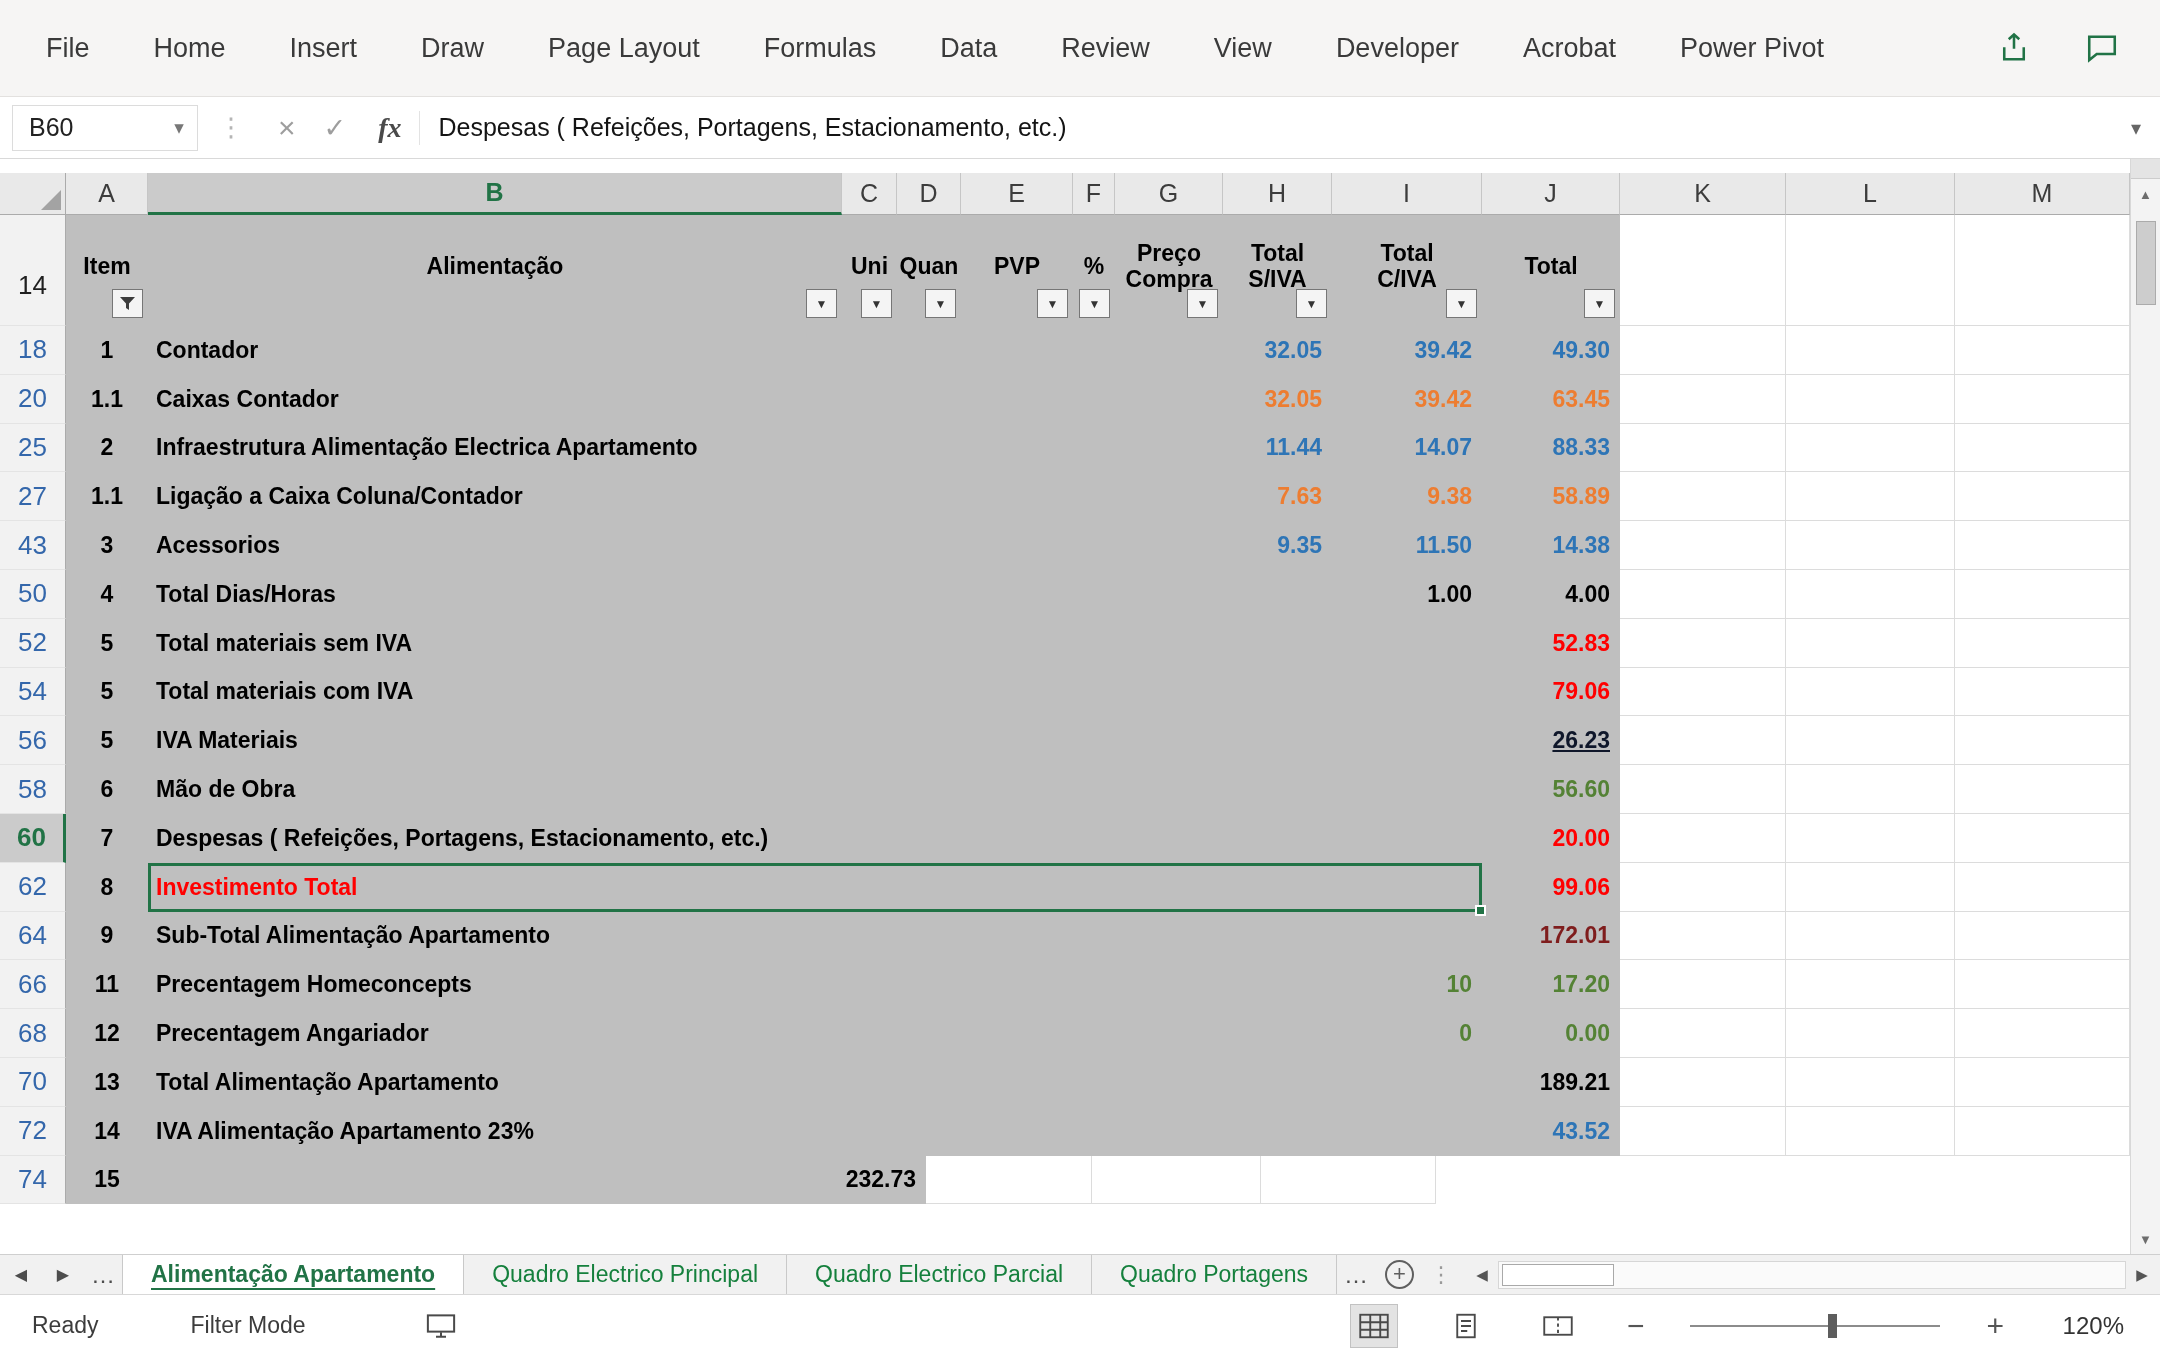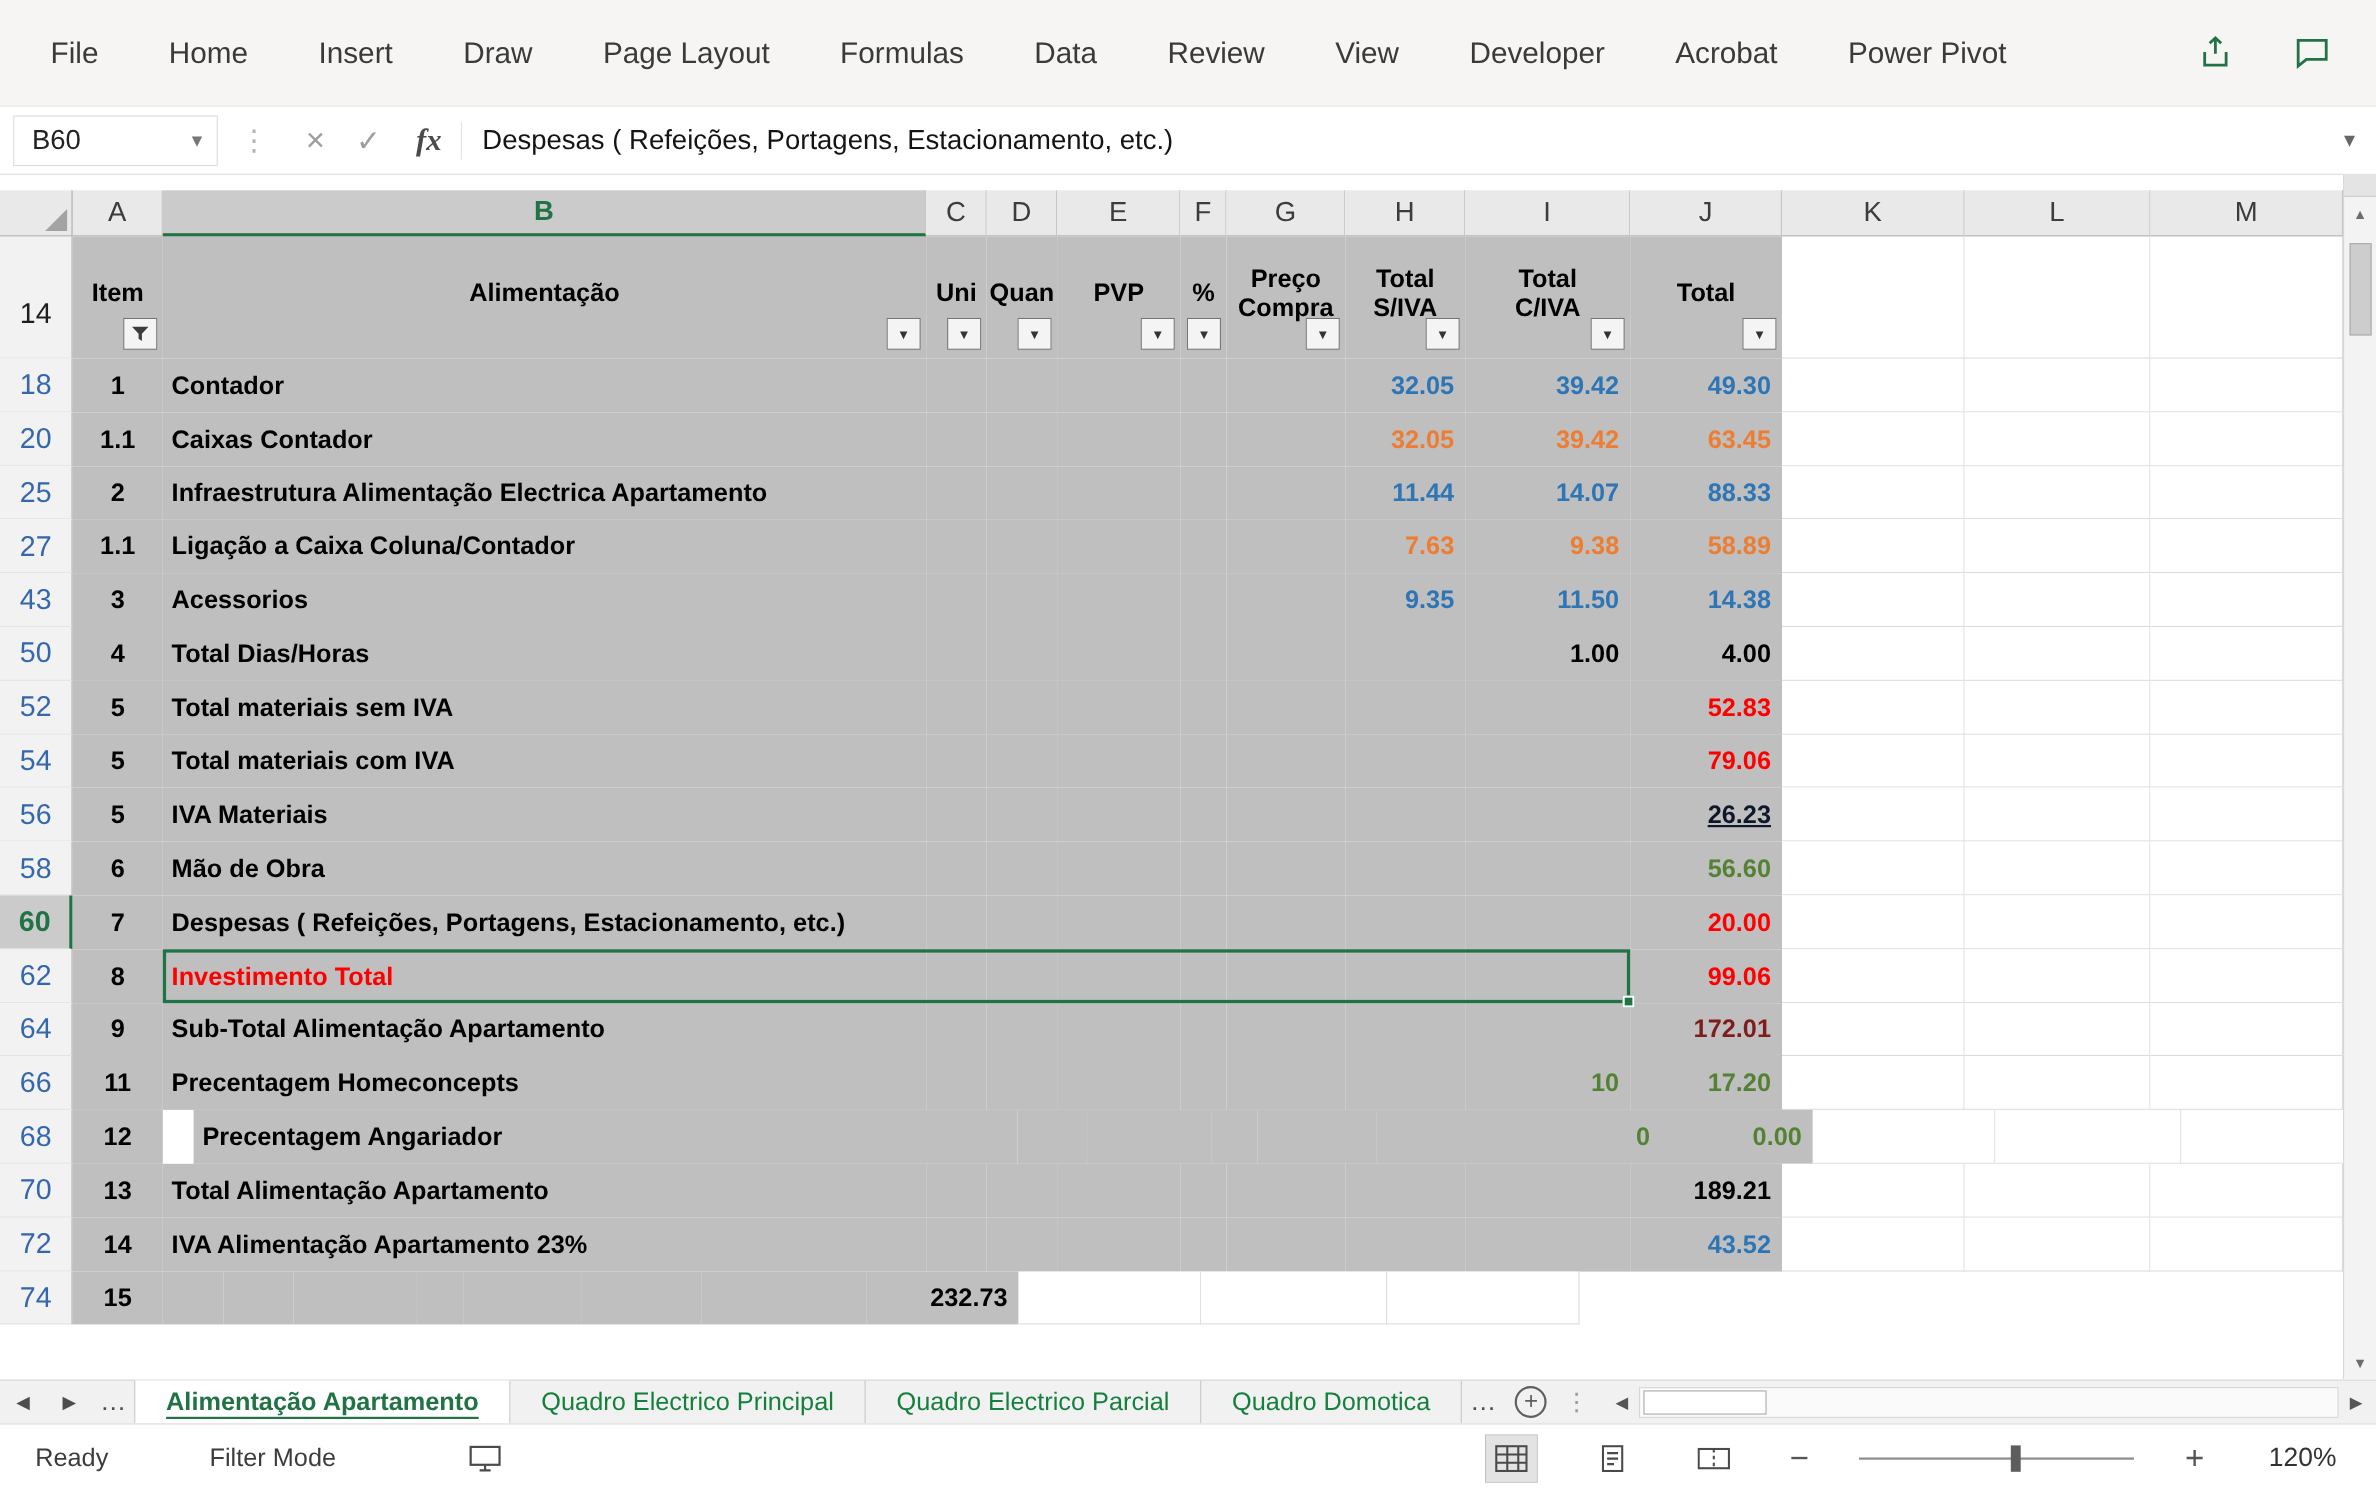--- a/index.html
+++ b/index.html
@@ -436,21 +436,21 @@
             <div class="cell g" style="width: 109px;"></div>
             <div class="cell g num" style="width: 150px; color: rgb(84, 130, 53);">10</div>
             <div class="cell g num" style="width: 138px; color: rgb(84, 130, 53);">17.20</div>
             <div class="cell w" style="width: 166px;"></div>
             <div class="cell w" style="width: 169px;"></div>
             <div class="cell w" style="width: 175px;"></div>
           </div>
           <div class="row drow">
             <div class="gut">68</div>
             <div class="cell g item" style="width: 82px;">12</div>
-            <div class="cell g des" style="width: 694px; margin-left: 28px;">Precentagem Angariador</div>
+            <div class="cell g des" style="width: 694px;">Precentagem Angariador</div>
             <div class="cell g" style="width: 55px;"></div>
             <div class="cell g" style="width: 64px;"></div>
             <div class="cell g" style="width: 112px;"></div>
             <div class="cell g" style="width: 42px;"></div>
             <div class="cell g" style="width: 108px;"></div>
             <div class="cell g" style="width: 109px;"></div>
             <div class="cell g num" style="width: 150px; color: rgb(84, 130, 53);">0</div>
             <div class="cell g num" style="width: 138px; color: rgb(84, 130, 53);">0.00</div>
             <div class="cell w" style="width: 166px;"></div>
             <div class="cell w" style="width: 169px;"></div>
@@ -517,21 +517,21 @@
   </div>
 
   <div class="tabbar">
     <span class="tb-arrow">◀</span>
     <span class="tb-arrow">▶</span>
     <span class="tb-ell">…</span>
     <div class="stabs">
         <div class="stab active">Alimentação Apartamento</div>
         <div class="stab">Quadro Electrico Principal</div>
         <div class="stab">Quadro Electrico Parcial</div>
-        <div class="stab">Quadro Domotica</div>
+        <div class="stab">Quadro Portagens</div>
       </div>
     <span class="tb-ell">…</span>
     <span class="newsheet">+</span>
     <span class="tb-dots">⋮</span>
     <div class="hscroll">
       <span class="hs-btn">◀</span>
       <div class="hs-track">
         <div class="hs-thumb"></div>
       </div>
       <span class="hs-btn">▶</span>

